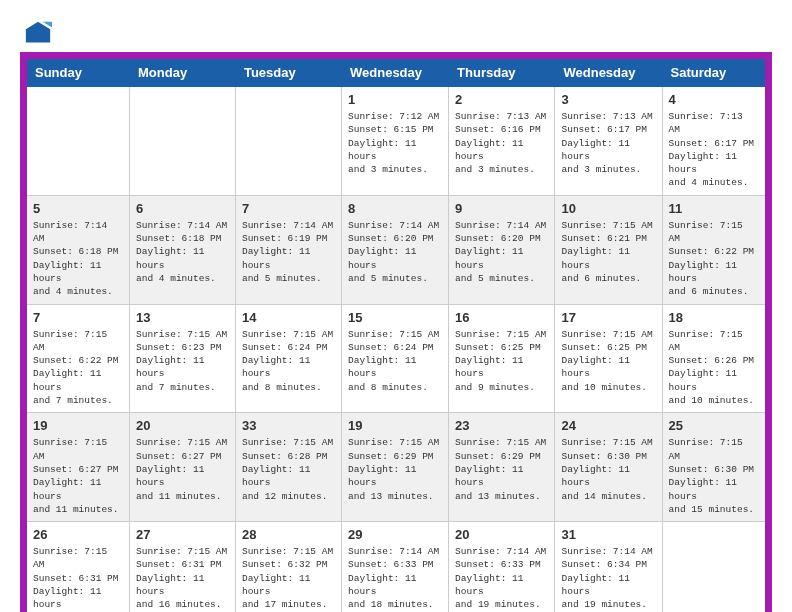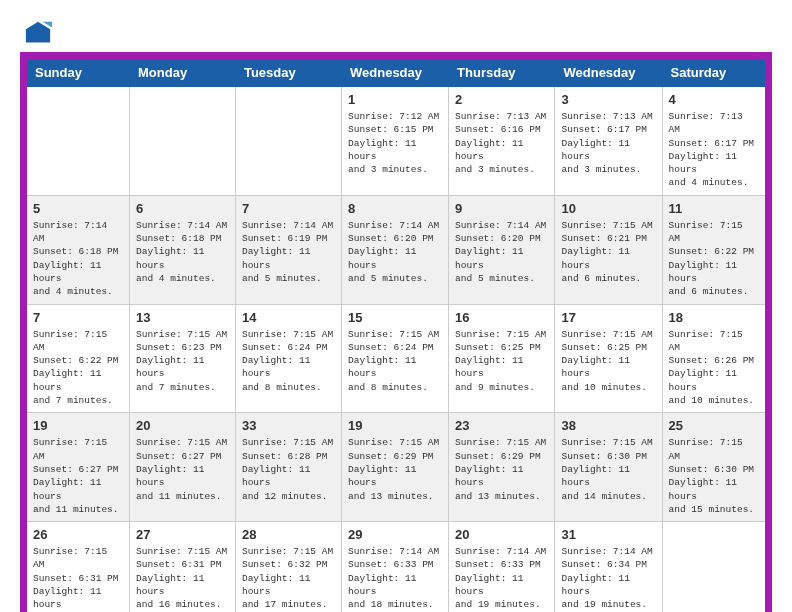--- a/index.html
+++ b/index.html
@@ -289,21 +289,21 @@
 and 13 minutes.</div>
         </td>
         <td class="calendar-cell shaded">
           <div class="day-number">23</div>
           <div class="cell-info" style="white-space: pre-line;">Sunrise: 7:15 AM
 Sunset: 6:29 PM
 Daylight: 11 hours
 and 13 minutes.</div>
         </td>
         <td class="calendar-cell shaded">
-          <div class="day-number">38</div>
+          <div class="day-number">24</div>
           <div class="cell-info" style="white-space: pre-line;">Sunrise: 7:15 AM
 Sunset: 6:30 PM
 Daylight: 11 hours
 and 14 minutes.</div>
         </td>
         <td class="calendar-cell shaded">
           <div class="day-number">25</div>
           <div class="cell-info" style="white-space: pre-line;">Sunrise: 7:15 AM
 Sunset: 6:30 PM
 Daylight: 11 hours

